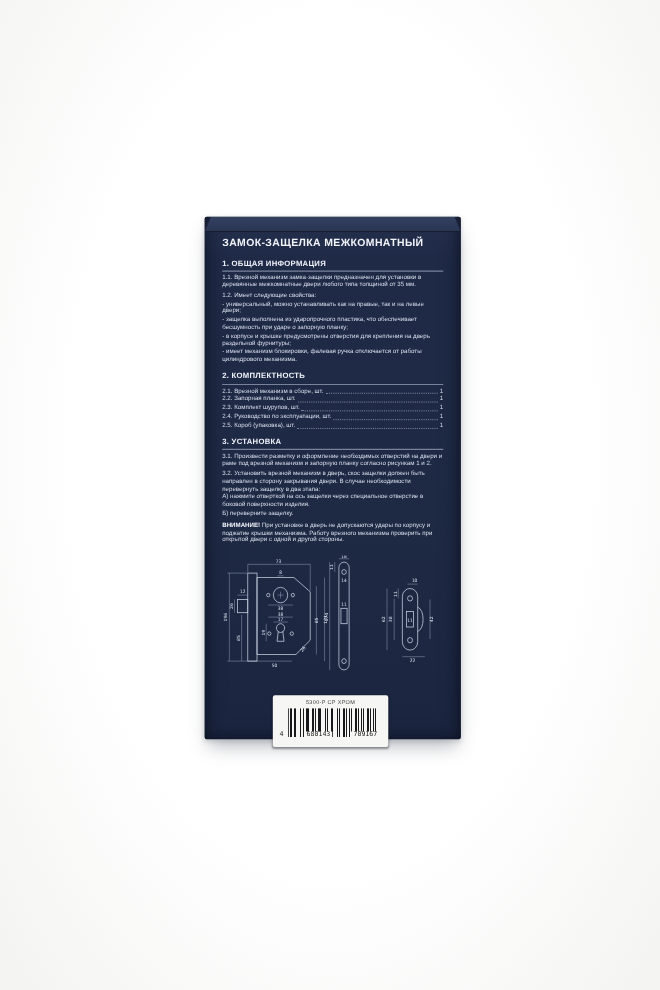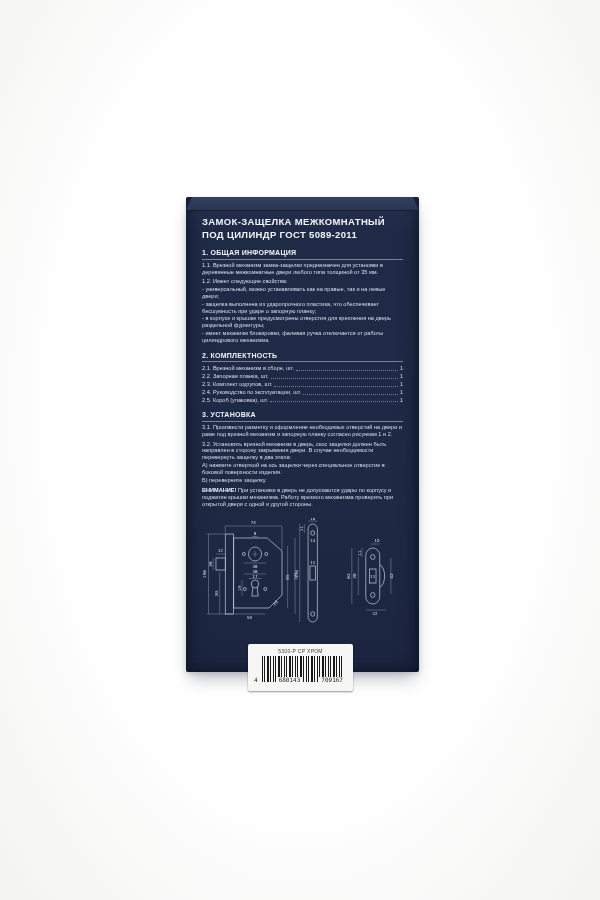--- a/index.html
+++ b/index.html
@@ -64,21 +64,20 @@
 </head>
 <body>
 
 <div class="scene">
   <div class="box">
     <div class="lid"></div>
     <div class="content">
 
       <div class="title">
         <div>ЗАМОК-ЗАЩЕЛКА МЕЖКОМНАТНЫЙ</div>
-        <div>ПОД ЦИЛИНДР ГОСТ 5089-2011</div>
       </div>
 
       <div class="sec-h">1. ОБЩАЯ ИНФОРМАЦИЯ</div>
       <p class="p">1.1. Врезной механизм замка-защелки предназначен для установки в деревянные межкомнатные двери любого типа толщиной от 35 мм.</p>
       <p class="p">1.2. Имеет следующие свойства:</p>
       <p class="p" style="margin-top:1px">- универсальный, можно устанавливать как на правые, так и на левые двери;</p>
       <p class="p" style="margin-top:1px">- защелка выполнена из ударопрочного пластика, что обеспечивает бесшумность при ударе о запорную планку;</p>
       <p class="p" style="margin-top:1px">- в корпусе и крышке предусмотрены отверстия для крепления на дверь раздельной фурнитуры;</p>
       <p class="p" style="margin-top:1px">- имеет механизм блокировки, фалевая ручка отключается от работы цилиндрового механизма.</p>
 

